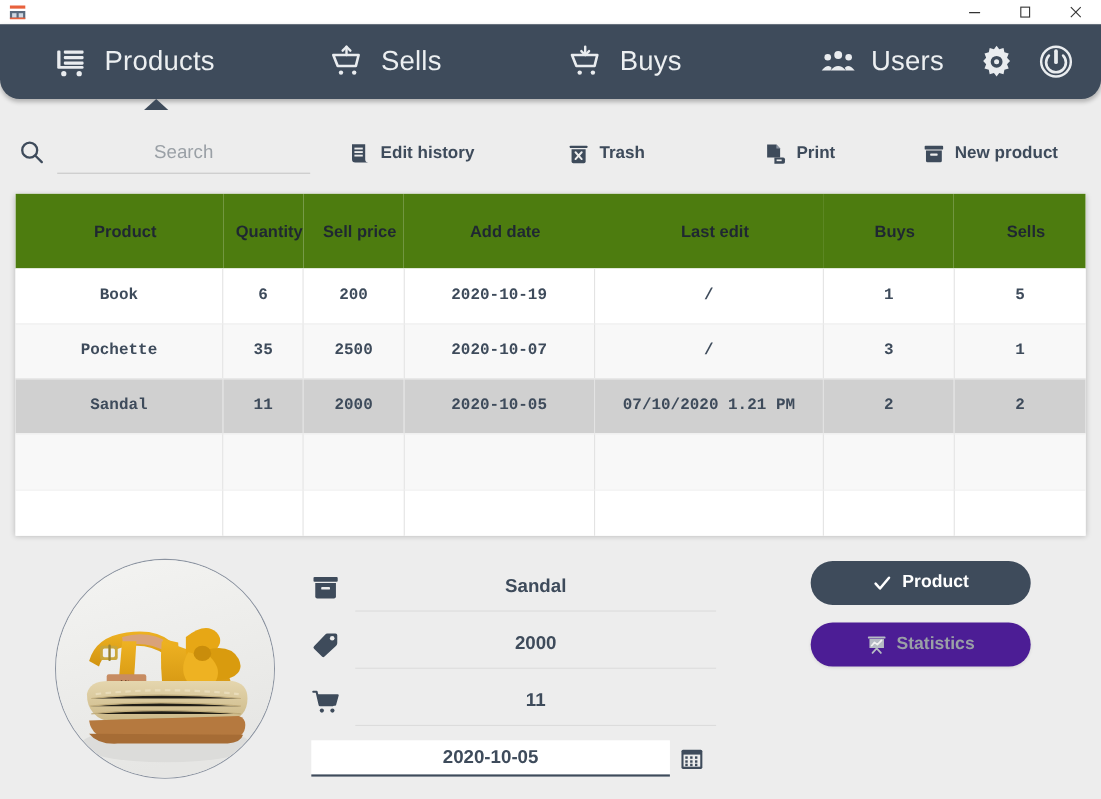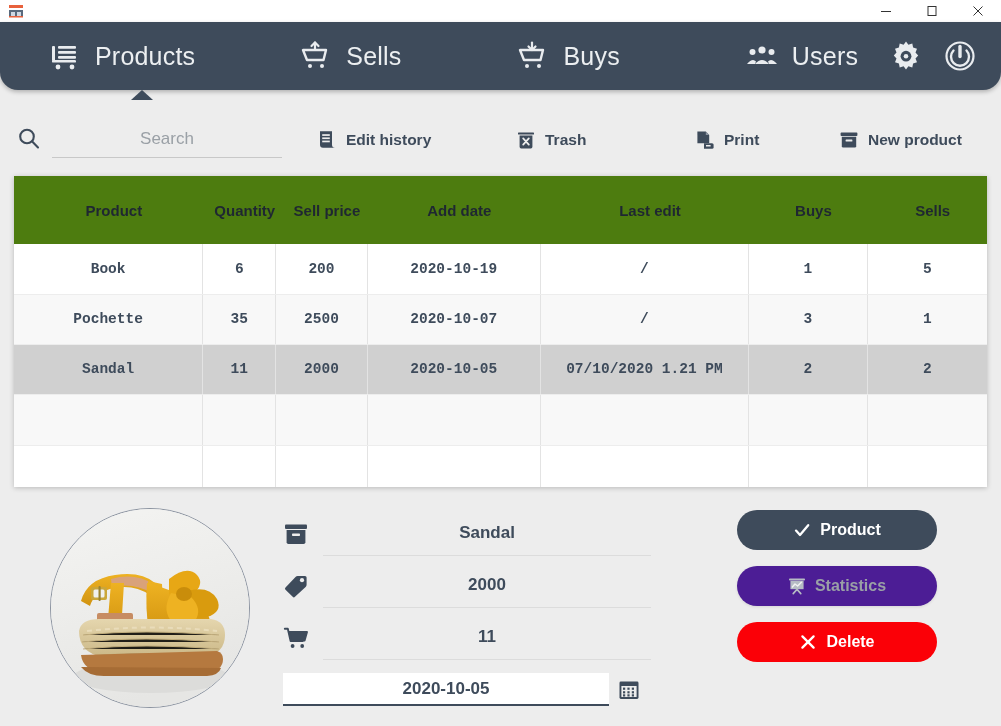--- a/index.html
+++ b/index.html
@@ -524,23 +524,16 @@
       <button class="act-btn" id="btn-statistics">
         <svg width="18" height="18" viewBox="0 0 18 18" fill="#b6bcc4">
           <rect x="1" y="1.6" width="16" height="1.9" rx="0.8"></rect>
           <path d="M2.4 3.8 h13.2 v8.4 H2.4 Z"></path>
           <path d="M9 12.4 L5.2 16.6 M9 12.4 L12.8 16.6" stroke="#b6bcc4" stroke-width="1.6" stroke-linecap="round"></path>
           <path d="M4.4 10 L7 7 L9.6 9 L13.4 5.2" stroke="#f2f2f2" stroke-width="1.5" fill="none" stroke-linecap="round" stroke-linejoin="round"></path>
         </svg>
         <span>Statistics</span>
       </button>
 
-      <button class="act-btn" id="btn-delete">
-        <svg width="18" height="18" viewBox="0 0 18 18" fill="none" stroke="#ffffff" stroke-width="2.3" stroke-linecap="round">
-          <line x1="3.4" y1="3.4" x2="14.6" y2="14.6"></line>
-          <line x1="14.6" y1="3.4" x2="3.4" y2="14.6"></line>
-        </svg>
-        <span>Delete</span>
-      </button>
     </div>
 
   </div>
 </div>
 
 </body></html>

